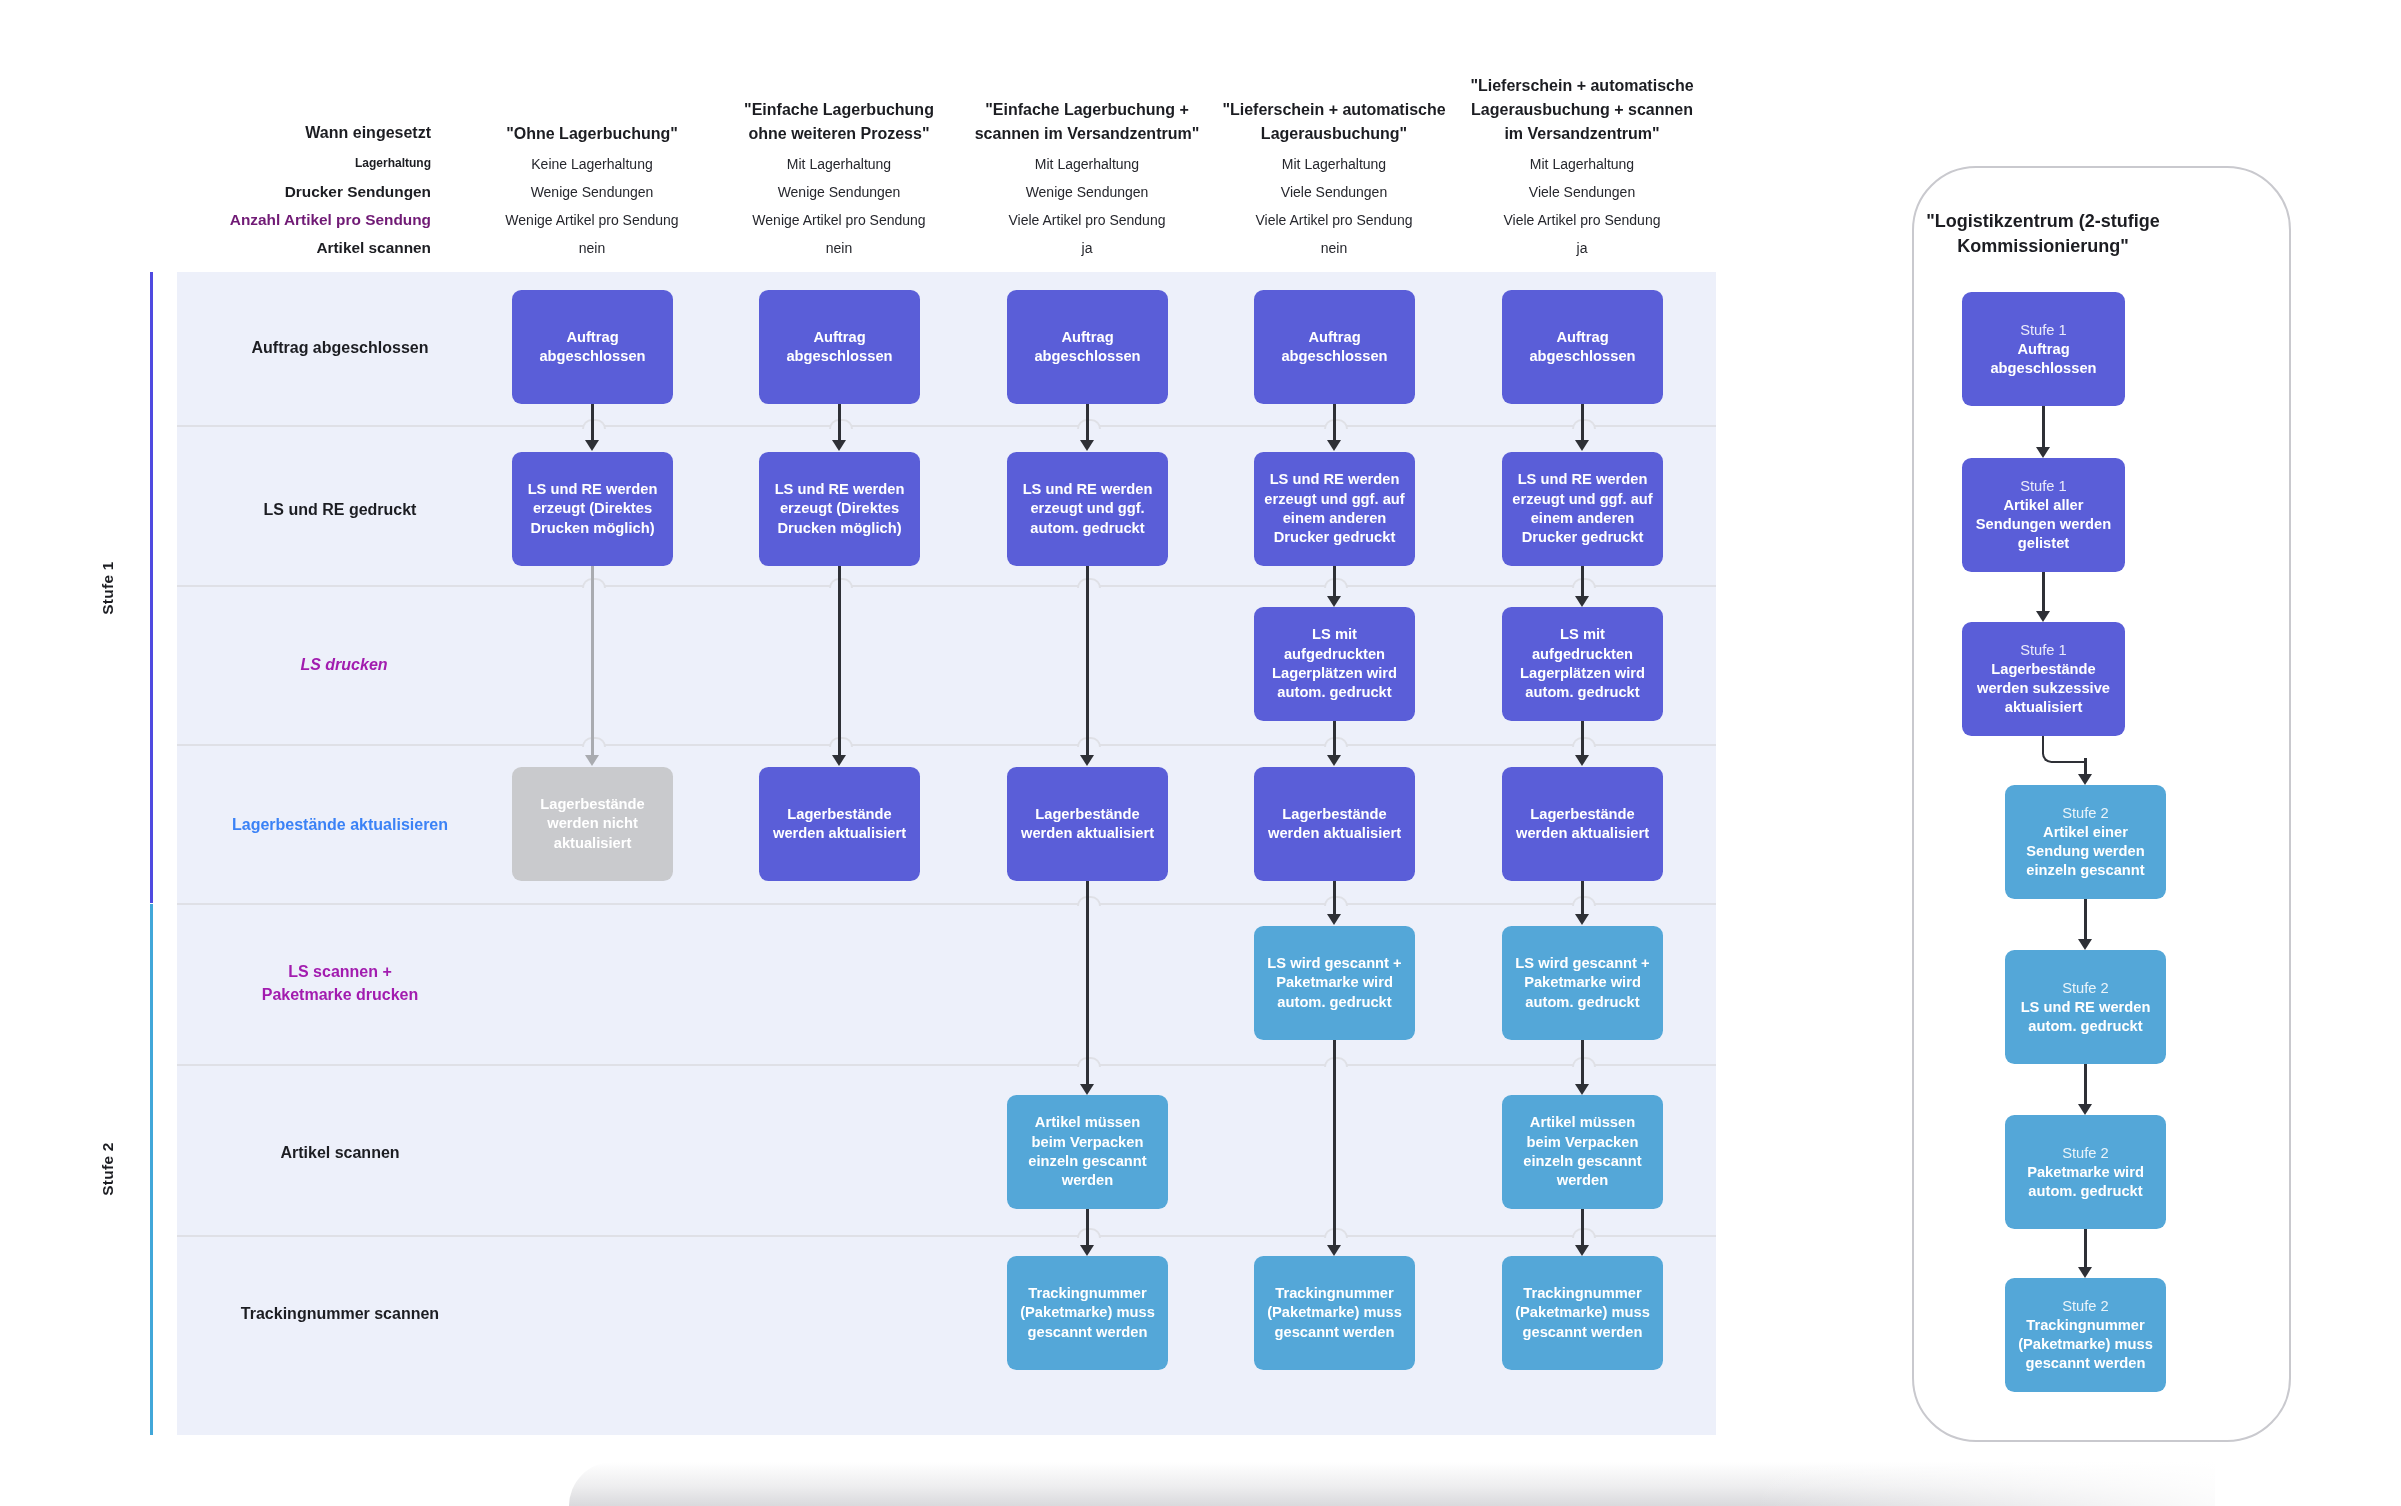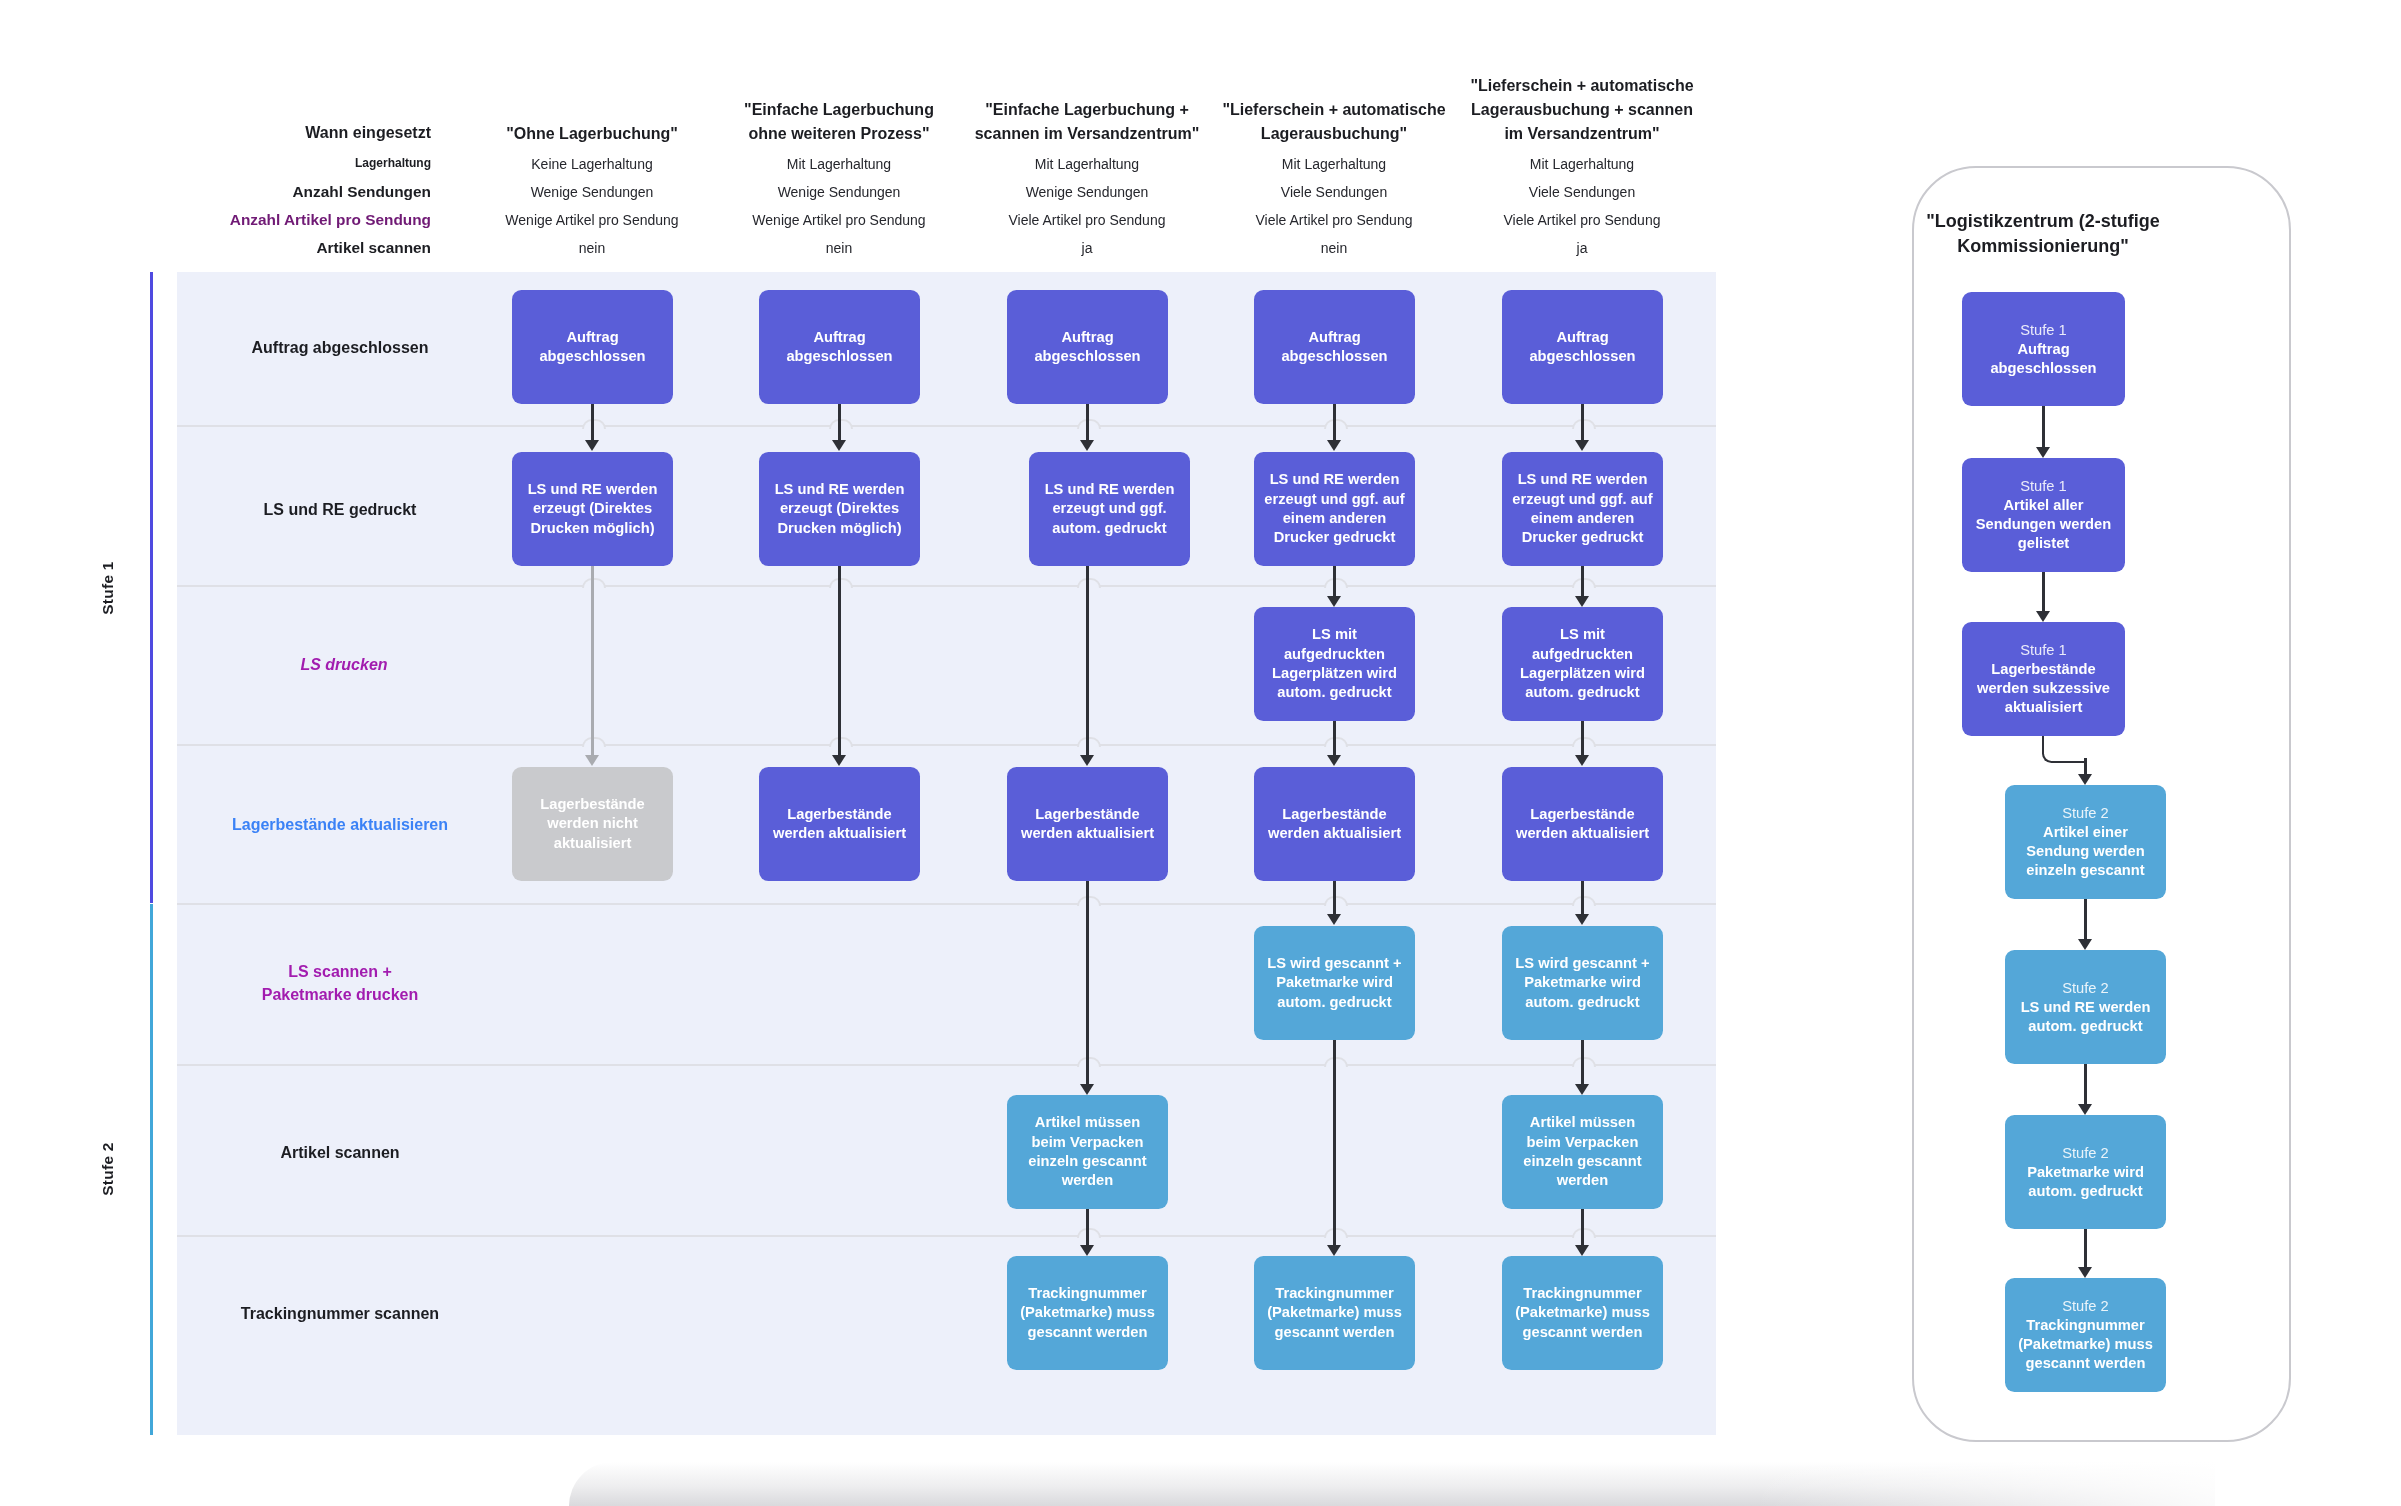--- a/index.html
+++ b/index.html
@@ -37,21 +37,21 @@
      background:linear-gradient(to top, rgba(186,186,192,.55) 0%, rgba(186,186,192,.25) 45%, rgba(186,186,192,0) 100%);}
   .bottom-fade-mask{position:absolute;background:linear-gradient(to right, rgba(255,255,255,0), #ffffff 80%);}
 </style>
 </head>
 <body>
 
 <div class="page">
   <div id="header">
       <div class="hdr-left" style="top: 122px; height: 21.4px; line-height: 21.4px; font-size: 16px; color: rgb(28, 29, 34);">Wann eingesetzt</div>
       <div class="hdr-left" style="top: 153px; height: 21.4px; line-height: 21.4px; font-size: 12px; color: rgb(28, 29, 34);">Lagerhaltung</div>
-      <div class="hdr-left" style="top: 181px; height: 21.4px; line-height: 21.4px; font-size: 15.4px; color: rgb(28, 29, 34);">Anzahl Sendungen</div>
+      <div class="hdr-left" style="top: 181px; height: 21.4px; line-height: 21.4px; font-size: 15.4px; color: rgb(28, 29, 34);">Drucker Sendungen</div>
       <div class="hdr-left" style="top: 209px; height: 21.4px; line-height: 21.4px; font-size: 15.4px; color: #701a75;">Anzahl Artikel pro Sendung</div>
       <div class="hdr-left" style="top: 237px; height: 21.4px; line-height: 21.4px; font-size: 15.4px; color: rgb(28, 29, 34);">Artikel scannen</div>
       <div class="col-title" style="left: 465px; width: 254px; top: 62px; height: 84px; color: rgb(28, 29, 34);">"Ohne Lagerbuchung"</div>
       <div class="hdr-val" style="left: 465px; width: 254px; top: 154px; height: 20px; line-height: 20px;">Keine Lagerhaltung</div>
       <div class="hdr-val" style="left: 465px; width: 254px; top: 182px; height: 20px; line-height: 20px;">Wenige Sendungen</div>
       <div class="hdr-val" style="left: 465px; width: 254px; top: 210px; height: 20px; line-height: 20px;">Wenige Artikel pro Sendung</div>
       <div class="hdr-val" style="left: 465px; width: 254px; top: 238px; height: 20px; line-height: 20px;">nein</div>
       <div class="col-title" style="left: 712px; width: 254px; top: 62px; height: 84px; color: rgb(28, 29, 34);">"Einfache Lagerbuchung
 ohne weiteren Prozess"</div>
       <div class="hdr-val" style="left: 712px; width: 254px; top: 154px; height: 20px; line-height: 20px;">Mit Lagerhaltung</div>
@@ -160,21 +160,21 @@
       <div class="bump" style="left: 1572px; top: 1228px; width: 20px; height: 8px; border-top: 2px solid rgb(223, 224, 230); border-right: 2px solid rgb(223, 224, 230); border-bottom: none; border-left: 2px solid rgb(223, 224, 230); border-image: initial;"></div>
       <div class="aline" style="left: 1581px; top: 1209px; height: 37px; background: rgb(46, 48, 54);"></div>
       <div class="ahead" style="left: 1575px; top: 1245px; border-top: 11.4px solid rgb(46, 48, 54);"></div>
       <div class="fbox" style="left: 512px; top: 290px; width: 161px; height: 114px; background: rgb(90, 94, 216);">Auftrag abgeschlossen</div>
       <div class="fbox" style="left: 759px; top: 290px; width: 161px; height: 114px; background: rgb(90, 94, 216);">Auftrag abgeschlossen</div>
       <div class="fbox" style="left: 1007px; top: 290px; width: 161px; height: 114px; background: rgb(90, 94, 216);">Auftrag abgeschlossen</div>
       <div class="fbox" style="left: 1254px; top: 290px; width: 161px; height: 114px; background: rgb(90, 94, 216);">Auftrag abgeschlossen</div>
       <div class="fbox" style="left: 1502px; top: 290px; width: 161px; height: 114px; background: rgb(90, 94, 216);">Auftrag abgeschlossen</div>
       <div class="fbox" style="left: 512px; top: 452px; width: 161px; height: 114px; background: rgb(90, 94, 216);">LS und RE werden erzeugt (Direktes Drucken möglich)</div>
       <div class="fbox" style="left: 759px; top: 452px; width: 161px; height: 114px; background: rgb(90, 94, 216);">LS und RE werden erzeugt (Direktes Drucken möglich)</div>
-      <div class="fbox" style="left: 1007px; top: 452px; width: 161px; height: 114px; background: rgb(90, 94, 216); margin-left: 22px;">LS und RE werden erzeugt und ggf. autom. gedruckt</div>
+      <div class="fbox" style="left: 1007px; top: 452px; width: 161px; height: 114px; background: rgb(90, 94, 216);">LS und RE werden erzeugt und ggf. autom. gedruckt</div>
       <div class="fbox" style="left: 1254px; top: 452px; width: 161px; height: 114px; background: rgb(90, 94, 216);">LS und RE werden erzeugt und ggf. auf einem anderen Drucker gedruckt</div>
       <div class="fbox" style="left: 1502px; top: 452px; width: 161px; height: 114px; background: rgb(90, 94, 216);">LS und RE werden erzeugt und ggf. auf einem anderen Drucker gedruckt</div>
       <div class="fbox" style="left: 1254px; top: 607px; width: 161px; height: 114px; background: rgb(90, 94, 216);">LS mit aufgedruckten Lagerplätzen wird autom. gedruckt</div>
       <div class="fbox" style="left: 1502px; top: 607px; width: 161px; height: 114px; background: rgb(90, 94, 216);">LS mit aufgedruckten Lagerplätzen wird autom. gedruckt</div>
       <div class="fbox" style="left: 512px; top: 767px; width: 161px; height: 114px; background: rgb(201, 202, 205);">Lagerbestände werden nicht aktualisiert</div>
       <div class="fbox" style="left: 759px; top: 767px; width: 161px; height: 114px; background: rgb(90, 94, 216);">Lagerbestände werden aktualisiert</div>
       <div class="fbox" style="left: 1007px; top: 767px; width: 161px; height: 114px; background: rgb(90, 94, 216);">Lagerbestände werden aktualisiert</div>
       <div class="fbox" style="left: 1254px; top: 767px; width: 161px; height: 114px; background: rgb(90, 94, 216);">Lagerbestände werden aktualisiert</div>
       <div class="fbox" style="left: 1502px; top: 767px; width: 161px; height: 114px; background: rgb(90, 94, 216);">Lagerbestände werden aktualisiert</div>
       <div class="fbox" style="left: 1254px; top: 926px; width: 161px; height: 114px; background: rgb(84, 167, 216);">LS wird gescannt + Paketmarke wird autom. gedruckt</div>

